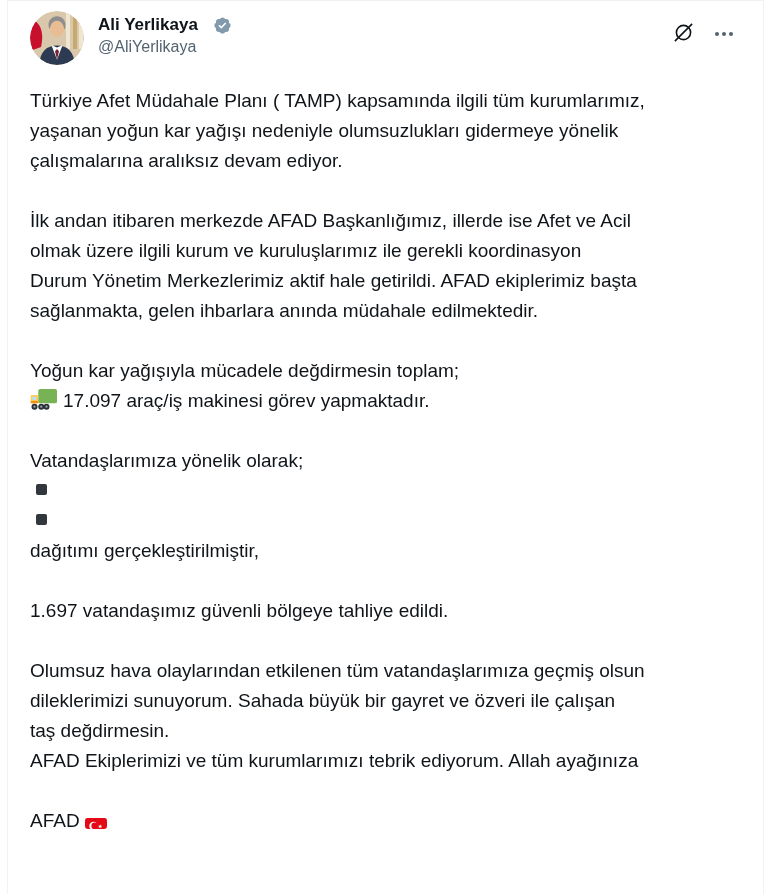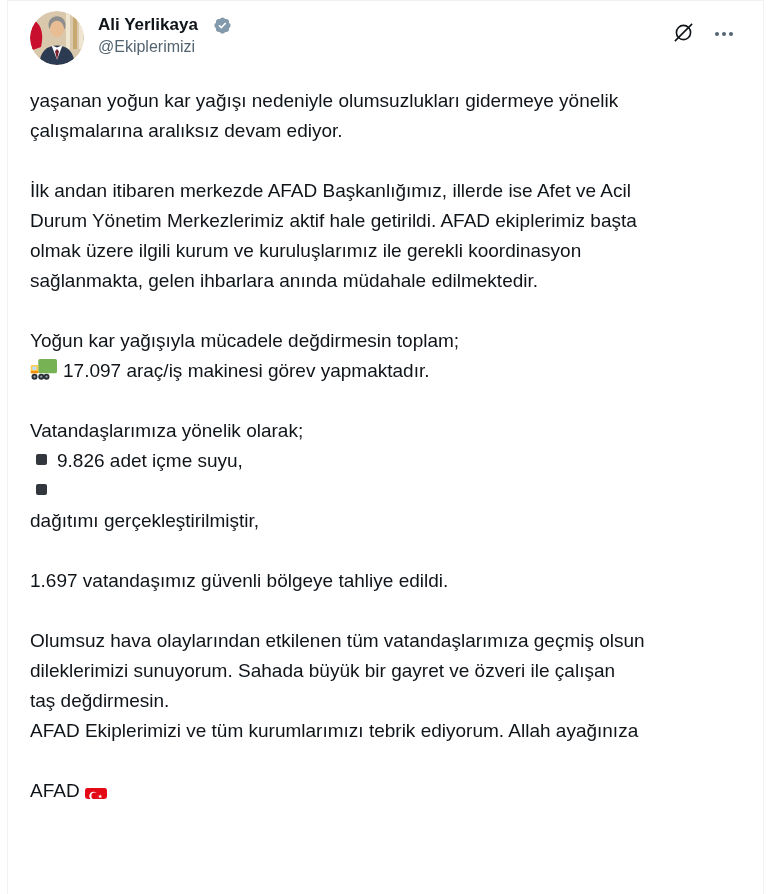--- a/index.html
+++ b/index.html
@@ -136,21 +136,21 @@
 
       <div class="id-block">
         <div class="name-row">
           <span class="display-name">Ali Yerlikaya</span>
           <span class="badge">
             <svg viewBox="0 0 24 24" width="19" height="19">
               <path fill="#829aab" fill-rule="evenodd" d="M22.25 12c0-1.43-.88-2.67-2.19-3.34.46-1.39.2-2.9-.81-3.91s-2.52-1.27-3.91-.81c-.66-1.31-1.91-2.19-3.34-2.19s-2.67.88-3.33 2.19c-1.4-.46-2.91-.2-3.92.81s-1.26 2.52-.8 3.91c-1.31.67-2.2 1.91-2.2 3.34s.89 2.67 2.2 3.34c-.46 1.39-.21 2.9.8 3.91s2.52 1.26 3.91.81c.67 1.31 1.91 2.19 3.34 2.19s2.68-.88 3.34-2.19c1.39.45 2.9.2 3.91-.81s1.27-2.52.81-3.91c1.31-.67 2.19-1.91 2.19-3.34zm-11.71 4.2L6.8 12.46l1.41-1.42 2.26 2.26 4.8-5.23 1.47 1.36-6.2 6.77z"></path>
             </svg>
           </span>
         </div>
-        <div class="handle">@Ekiplerimizi</div>
+        <div class="handle">@AliYerlikaya</div>
       </div>
 
       <div class="header-actions">
         <button class="icon-btn">
           <span>
             <svg viewBox="0 0 24 24" width="23" height="23">
               <circle cx="12" cy="12" r="7.4" fill="none" stroke="#0f1419" stroke-width="1.7"></circle>
               <line x1="3" y1="21" x2="21" y2="3" stroke="#0f1419" stroke-width="1.7"></line>
             </svg>
           </span>
@@ -160,27 +160,28 @@
             <span class="dot"></span>
               <span class="dot"></span>
               <span class="dot"></span>
           </span>
         </button>
       </div>
     </header>
 
     <div class="tweet-body">
         <div class="paragraph">
+          <div class="line"><span>Türkiye Afet Müdahale Planı ( TAMP) kapsamında ilgili tüm kurumlarımız,</span></div>
           <div class="line"><span>yaşanan yoğun kar yağışı nedeniyle olumsuzlukları gidermeye yönelik</span></div>
           <div class="line"><span>çalışmalarına aralıksız devam ediyor.</span></div>
         </div>
         <div class="paragraph">
           <div class="line"><span>İlk andan itibaren merkezde AFAD Başkanlığımız, illerde ise Afet ve Acil</span></div>
+          <div class="line"><span>olmak üzere ilgili kurum ve kuruluşlarımız ile gerekli koordinasyon</span></div>
           <div class="line"><span>Durum Yönetim Merkezlerimiz aktif hale getirildi. AFAD ekiplerimiz başta</span></div>
-          <div class="line"><span>olmak üzere ilgili kurum ve kuruluşlarımız ile gerekli koordinasyon</span></div>
           <div class="line"><span>sağlanmakta, gelen ihbarlara anında müdahale edilmektedir.</span></div>
         </div>
         <div class="paragraph">
           <div class="line"><span>Yoğun kar yağışıyla mücadele değdirmesin toplam;</span></div>
           <div class="line"><span class="emoji articulated-lorry">
   <svg viewBox="0 0 36 30" width="27" height="23">
     <rect x="11" y="1" width="25" height="19" rx="2.5" fill="#77B255"></rect>
     <rect x="1" y="9" width="10" height="11" rx="1.5" fill="#FFCC4D"></rect>
     <rect x="3" y="11" width="5.5" height="4.5" rx="1" fill="#BBDDF5"></rect>
     <rect x="1" y="17" width="10" height="3" fill="#F4900C"></rect>
@@ -188,21 +189,21 @@
     <circle cx="6" cy="24.5" r="1.5" fill="#99AAB5"></circle>
     <circle cx="15" cy="24.5" r="4" fill="#292F33"></circle>
     <circle cx="15" cy="24.5" r="1.5" fill="#99AAB5"></circle>
     <circle cx="22" cy="24.5" r="4" fill="#292F33"></circle>
     <circle cx="22" cy="24.5" r="1.5" fill="#99AAB5"></circle>
   </svg>
 </span><span>17.097 araç/iş makinesi görev yapmaktadır.</span></div>
         </div>
         <div class="paragraph">
           <div class="line"><span>Vatandaşlarımıza yönelik olarak;</span></div>
-          <div class="line"><span class="emoji black-small-square"></span><span>9.826 adet içme suyu,</span></div>
+          <div class="line"><span class="emoji black-small-square"></span></div>
           <div class="line"><span class="emoji black-small-square"></span></div>
           <div class="line"><span>dağıtımı gerçekleştirilmiştir,</span></div>
         </div>
         <div class="paragraph">
           <div class="line"><span>1.697 vatandaşımız güvenli bölgeye tahliye edildi.</span></div>
         </div>
         <div class="paragraph">
           <div class="line"><span>Olumsuz hava olaylarından etkilenen tüm vatandaşlarımıza geçmiş olsun</span></div>
           <div class="line"><span>dileklerimizi sunuyorum. Sahada büyük bir gayret ve özveri ile çalışan</span></div>
           <div class="line"><span>taş değdirmesin.</span></div>

